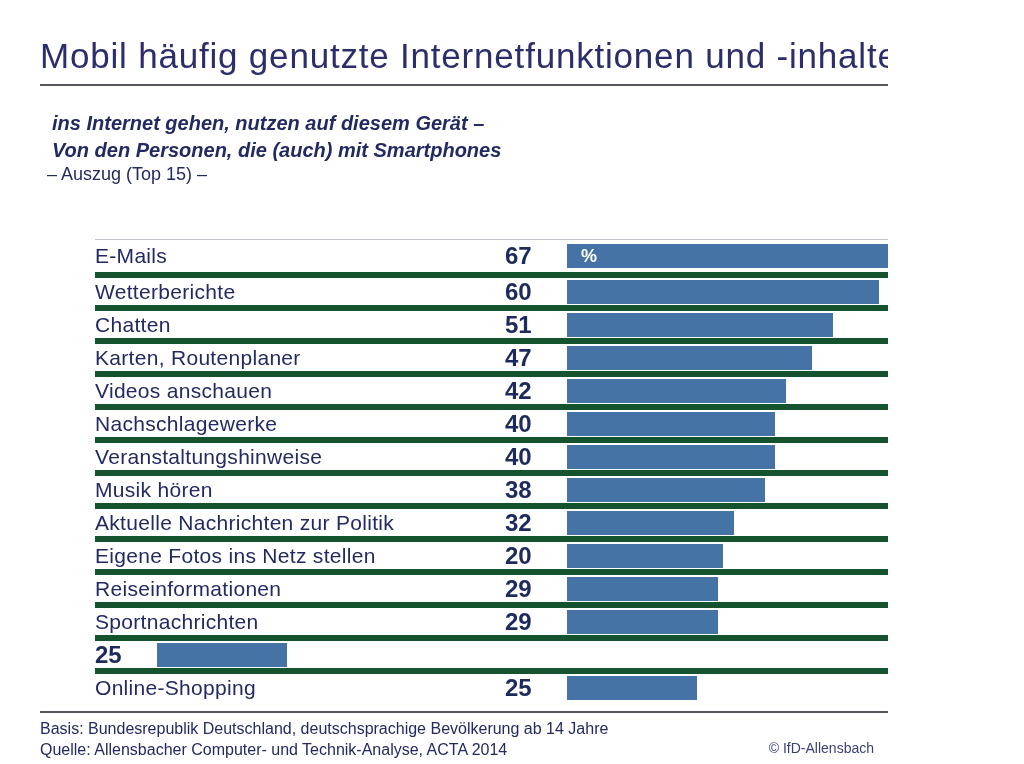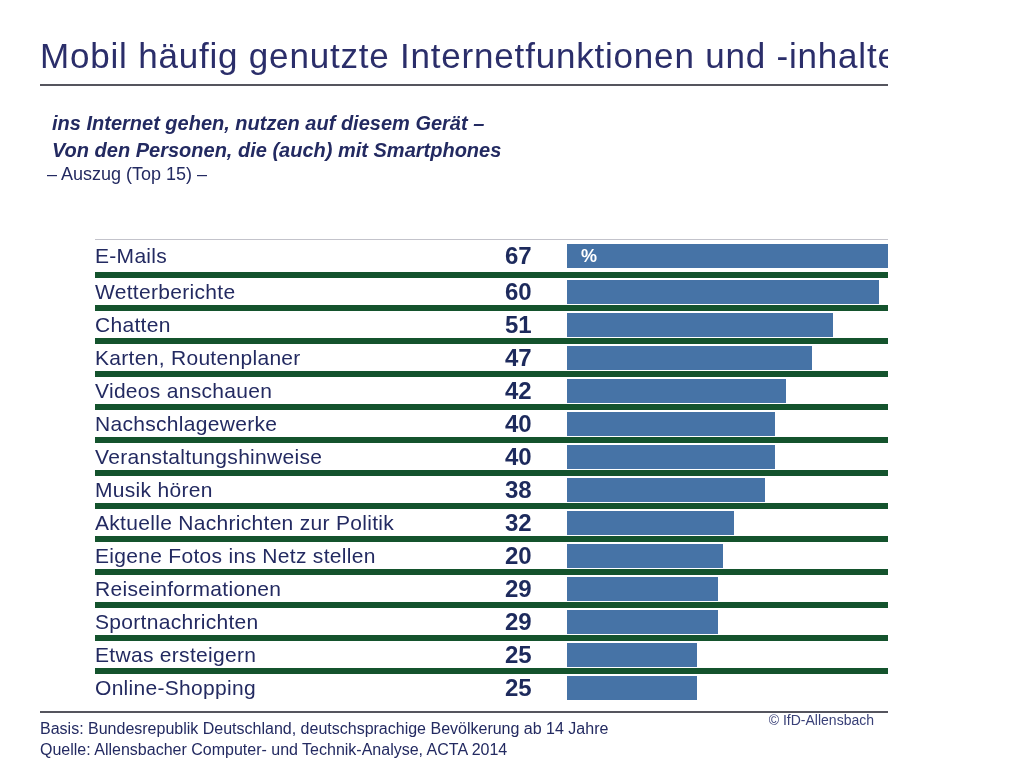--- a/index.html
+++ b/index.html
@@ -62,21 +62,21 @@
   }
   .bottom-rule {
     position:absolute; left:40px; top:711px;
     width:980px; height:2px; background:#55555e;
   }
   .footer {
     position:absolute; left:40px; top:718px;
     font-size:16px; color:#232a61; line-height:21px;
   }
   .copyright {
-    position:absolute; right:14px; top:712px;
+    position:absolute; right:14px; top:740px;
     font-size:14px; color:#3a4178;margin-left:16px;
   }
 </style>
 </head>
 <body>
 
 <div class="page">
 
   <div class="page-title">Mobil häufig genutzte Internetfunktionen und -inhalte</div>
   <div class="title-rule"></div>
@@ -205,21 +205,20 @@
     <div class="row-label">Sportnachrichten</div>
     <div class="row-value">29</div>
     <div class="row-bar-area">
       <div class="bar" style="width: 42.65%; background: rgb(70, 115, 166);">
         <span class="bar-unit"></span>
       </div>
     </div>
   </div>
 
   <div class="row">
-    <div class="row-label">Etwas ersteigern</div>
     <div class="row-value">25</div>
     <div class="row-bar-area">
       <div class="bar" style="width: 36.76%; background: rgb(70, 115, 166);">
         <span class="bar-unit"></span>
       </div>
     </div>
   </div>
 
   <div class="row">
     <div class="row-label">Online-Shopping</div>

